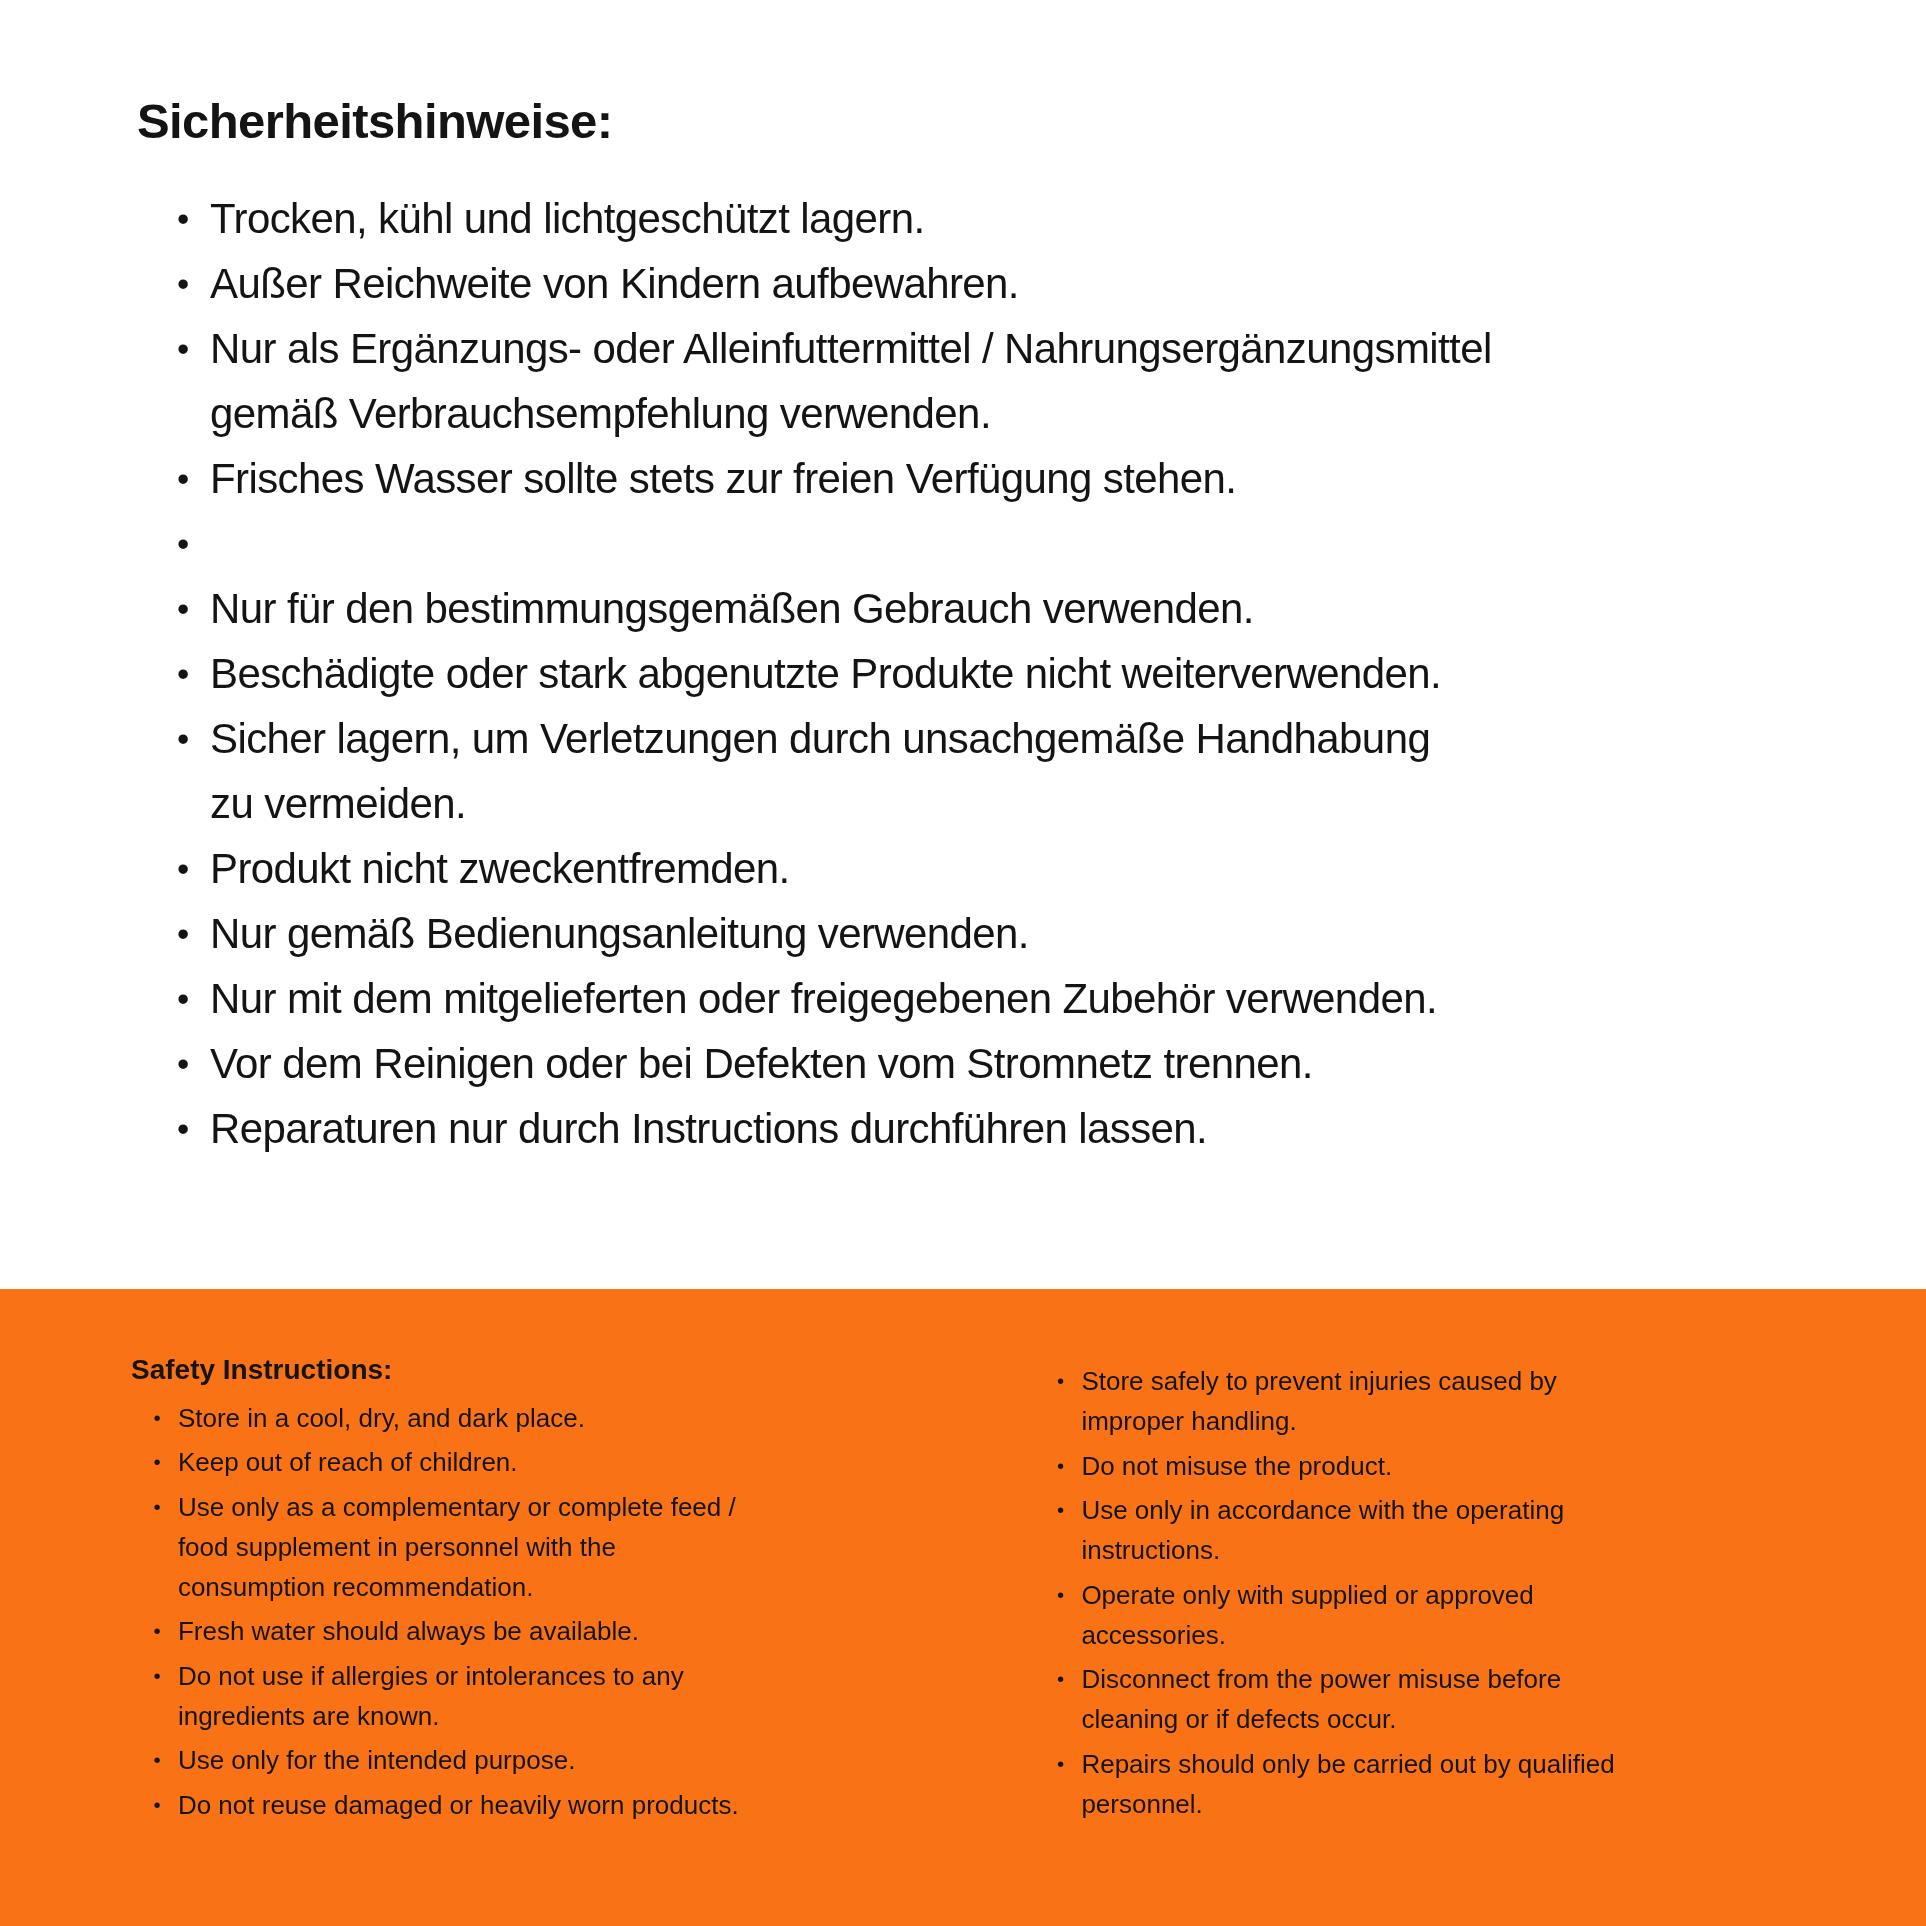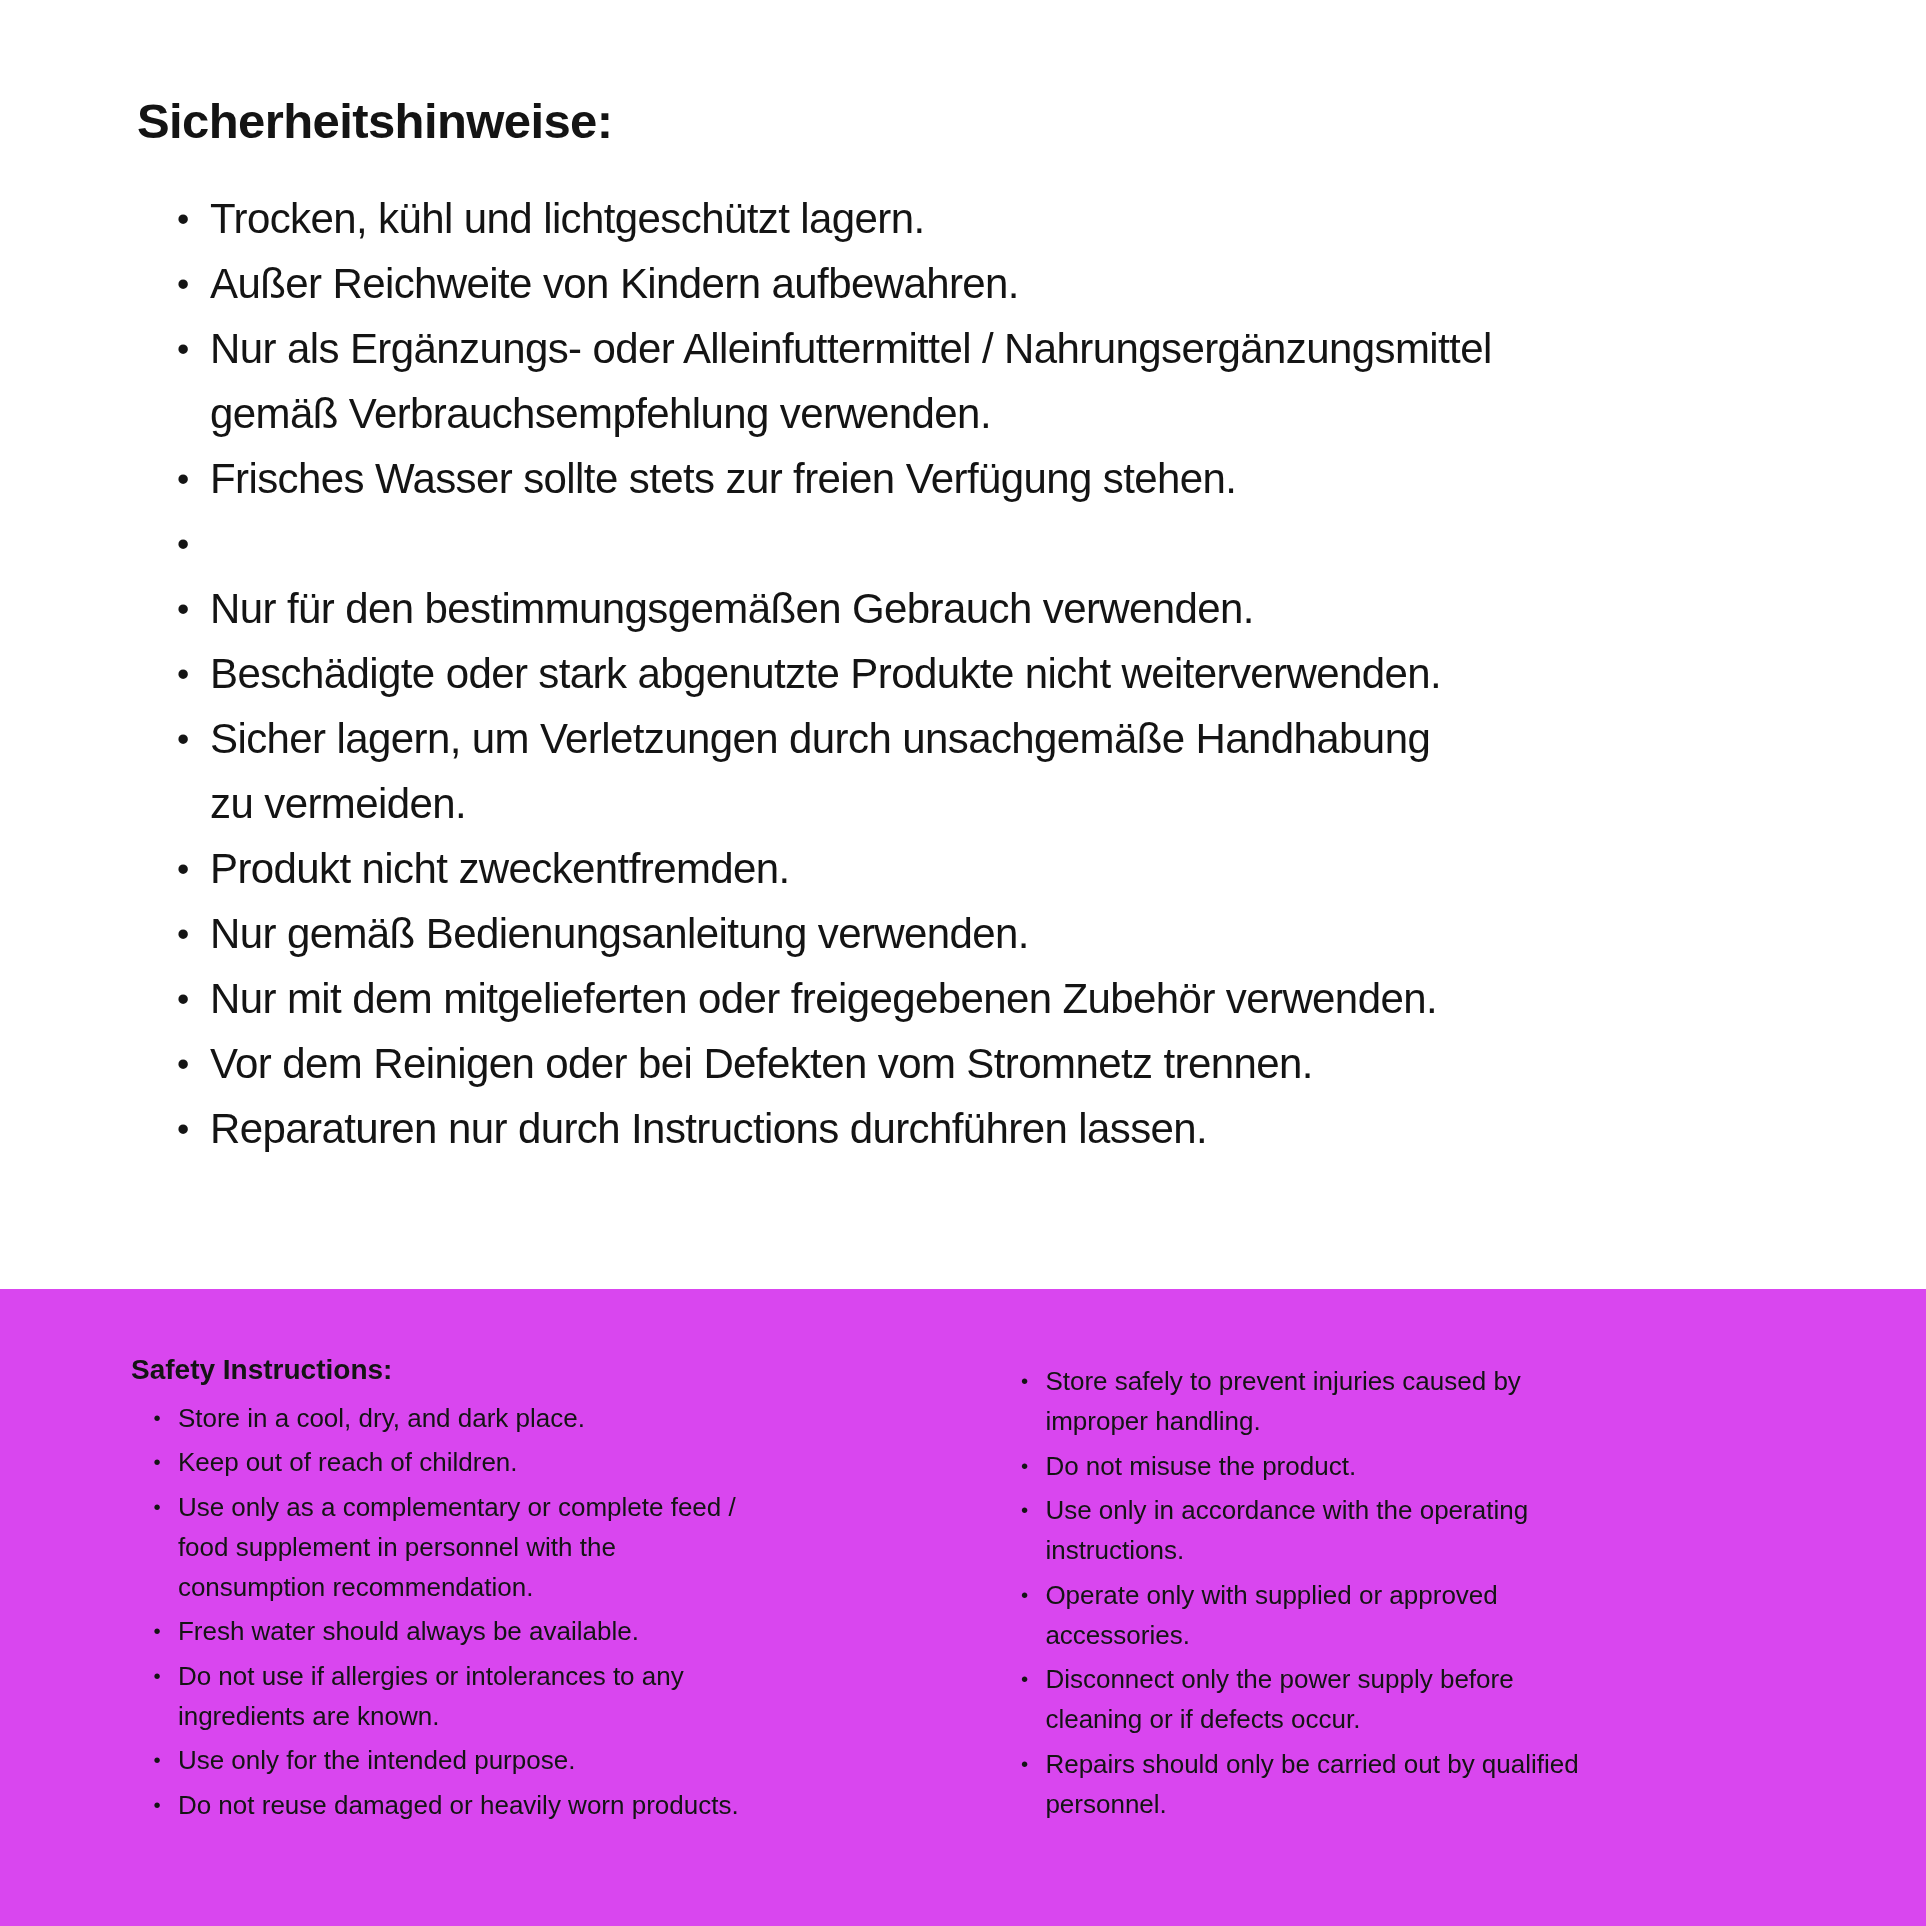--- a/index.html
+++ b/index.html
@@ -169,21 +169,21 @@
       </div>
       <div class="li">
         <span class="marker">•</span>
         <div class="lines">
           <div class="line">Reparaturen nur durch Instructions durchführen lassen.</div>
         </div>
       </div>
     </div>
 </div>
 
-<div class="en-section" style="background: #d946ef;">
+<div class="en-section" style="background: #f97316; gap: 36px;">
   <div class="en-col-left">
     <h2 class="en-heading">Safety Instructions:</h2>
     <div class="list">
         <div class="li">
           <span class="marker">•</span>
           <div class="lines">
             <div class="line">Store in a cool, dry, and dark place.</div>
           </div>
         </div>
         <div class="li">
@@ -252,21 +252,21 @@
         <div class="li">
           <span class="marker">•</span>
           <div class="lines">
             <div class="line">Operate only with supplied or approved</div>
             <div class="line">accessories.</div>
           </div>
         </div>
         <div class="li">
           <span class="marker">•</span>
           <div class="lines">
-            <div class="line">Disconnect only the power supply before</div>
+            <div class="line">Disconnect from the power misuse before</div>
             <div class="line">cleaning or if defects occur.</div>
           </div>
         </div>
         <div class="li">
           <span class="marker">•</span>
           <div class="lines">
             <div class="line">Repairs should only be carried out by qualified</div>
             <div class="line">personnel.</div>
           </div>
         </div>

